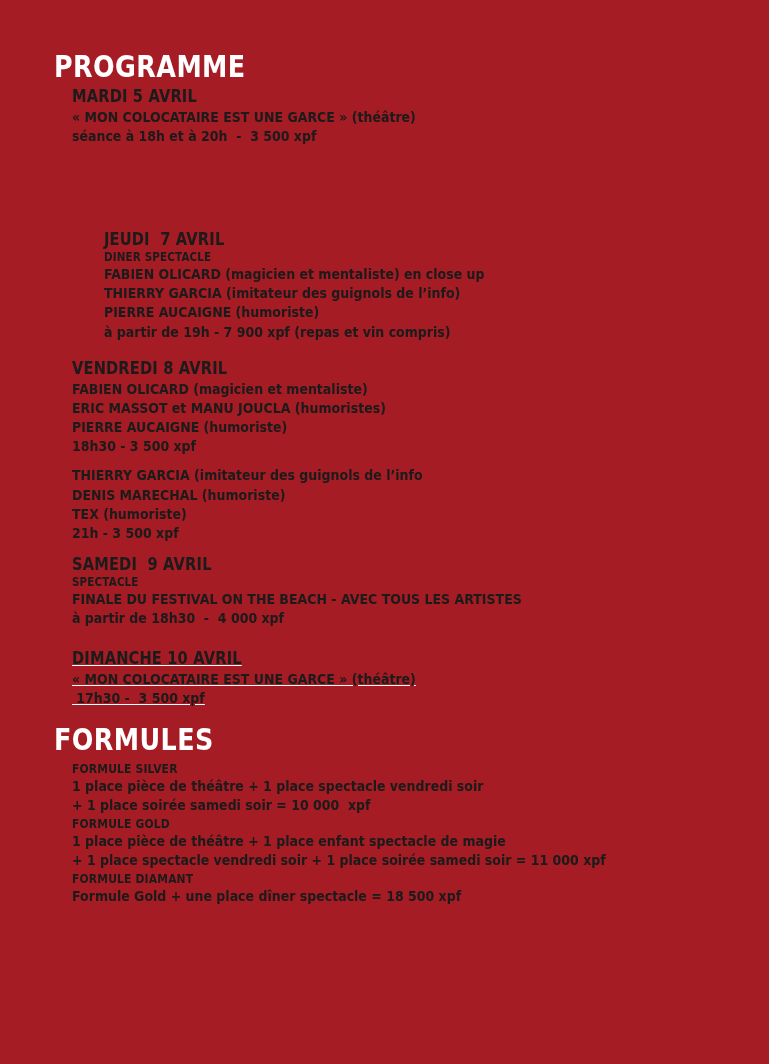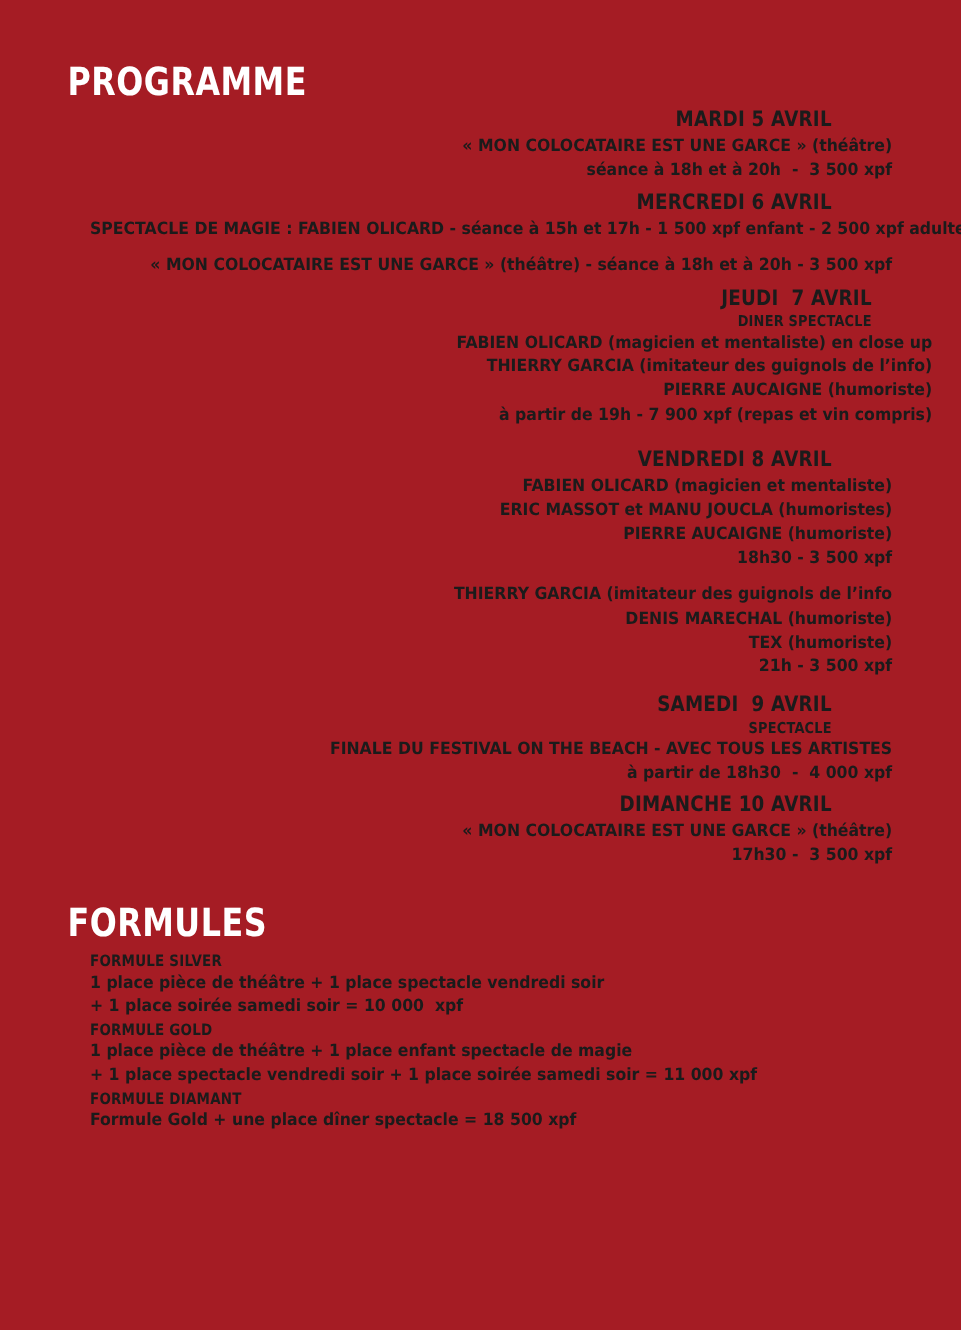--- a/index.html
+++ b/index.html
@@ -38,21 +38,20 @@
   }
   #formules-title {
     position: absolute;
     left: 54px;
     top: 724px;
   }
   .day-block {
     position: absolute;
     left: 72px;
     width: 690px;
-    text-align: right;
   }
   .day-head {
     font-family: "DejaVu Sans", sans-serif;
     font-weight: bold;
     font-size: 17px;
     color: #1b1b1b;
     letter-spacing: 0.2px;
     transform: scaleX(0.86);
     transform-origin: left center;
     line-height: 1.05;
@@ -106,26 +105,20 @@
 <div class="page">
 
   <div id="programme-title" class="section-title">PROGRAMME</div>
 
   <div class="day-block" style="top:88px;">
     <div class="day-head">MARDI 5 AVRIL</div>
     <div class="line">« MON COLOCATAIRE EST UNE GARCE » (théâtre)</div>
     <div class="line">séance à 18h et à 20h  -  3 500 xpf</div>
   </div>
 
-  <div class="day-block" style="top:154px;">
-    <div class="day-head">MERCREDI 6 AVRIL</div>
-    <div class="line">SPECTACLE DE MAGIE : FABIEN OLICARD - séance à 15h et 17h - 1 500 xpf enfant - 2 500 xpf adulte</div>
-    <div class="gap"></div>
-    <div class="line">« MON COLOCATAIRE EST UNE GARCE » (théâtre) - séance à 18h et à 20h - 3 500 xpf</div>
-  </div>
 
   <div class="day-block" style="top:231px;margin-left:32px;">
     <div class="day-head">JEUDI  7 AVRIL</div>
     <div class="sub-head">DINER SPECTACLE</div>
     <div class="line">FABIEN OLICARD (magicien et mentaliste) en close up</div>
     <div class="line">THIERRY GARCIA (imitateur des guignols de l’info)</div>
     <div class="line">PIERRE AUCAIGNE (humoriste)</div>
     <div class="line">à partir de 19h - 7 900 xpf (repas et vin compris)</div>
   </div>
 
@@ -142,21 +135,21 @@
     <div class="line">21h - 3 500 xpf</div>
   </div>
 
   <div class="day-block" style="top:556px;">
     <div class="day-head">SAMEDI  9 AVRIL</div>
     <div class="sub-head">SPECTACLE</div>
     <div class="line">FINALE DU FESTIVAL ON THE BEACH - AVEC TOUS LES ARTISTES</div>
     <div class="line">à partir de 18h30  -  4 000 xpf</div>
   </div>
 
-  <div class="day-block" style="top:636px;">
+  <div class="day-block" style="top:650px;text-decoration:underline;">
     <div class="day-head">DIMANCHE 10 AVRIL</div>
     <div class="line">« MON COLOCATAIRE EST UNE GARCE » (théâtre)</div>
     <div class="line"> 17h30 -  3 500 xpf</div>
   </div>
 
   <div id="formules-title" class="section-title">FORMULES</div>
 
   <div class="formula-block" style="top:762px;">
     <div class="formula-head">FORMULE SILVER</div>
     <div class="line">1 place pièce de théâtre + 1 place spectacle vendredi soir</div>

